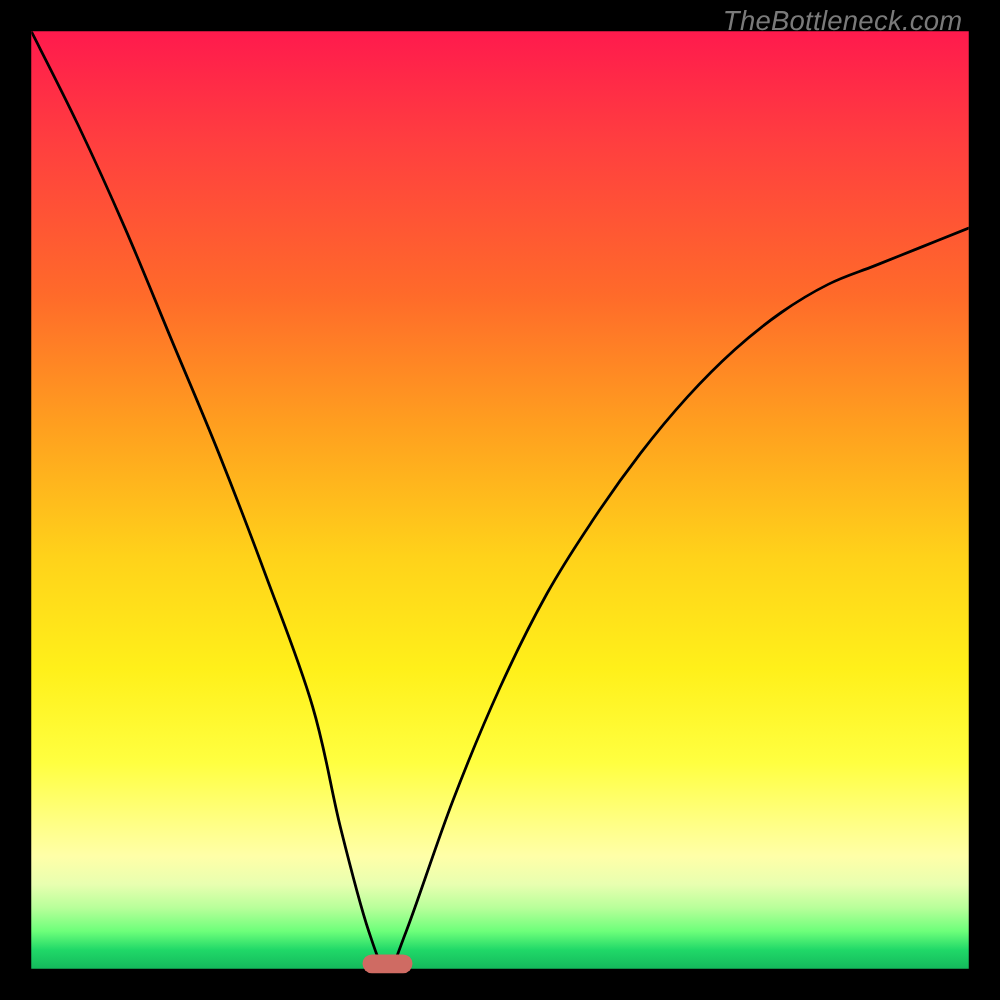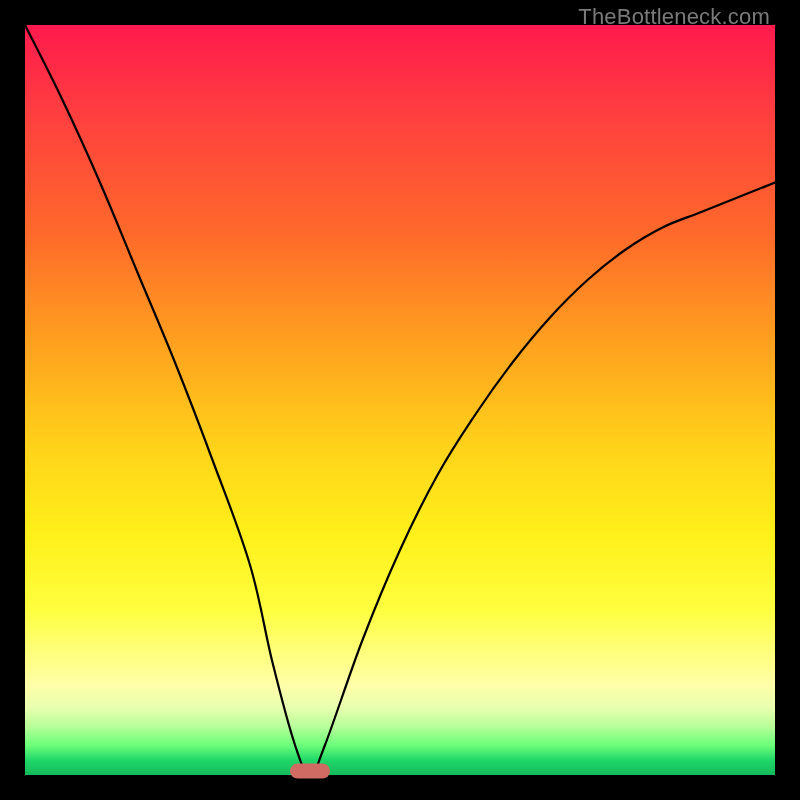--- a/index.html
+++ b/index.html
@@ -41,20 +41,21 @@
     );
   }
   .watermark {
     position: absolute;
     top: 4px;
     right: 30px;
     color: #7a7a7a;
     font-size: 22px;
     font-weight: 500;
     letter-spacing: 0.2px;
+    font-style: italic;
   }
   svg.curves {
     position: absolute;
     inset: 0;
   }
   .marker {
     position: absolute;
     width: 40px;
     height: 15px;
     background: #cf6b63;

